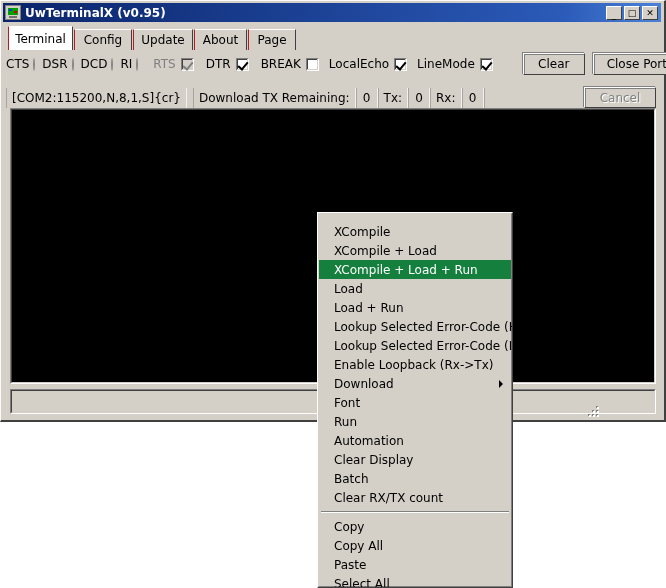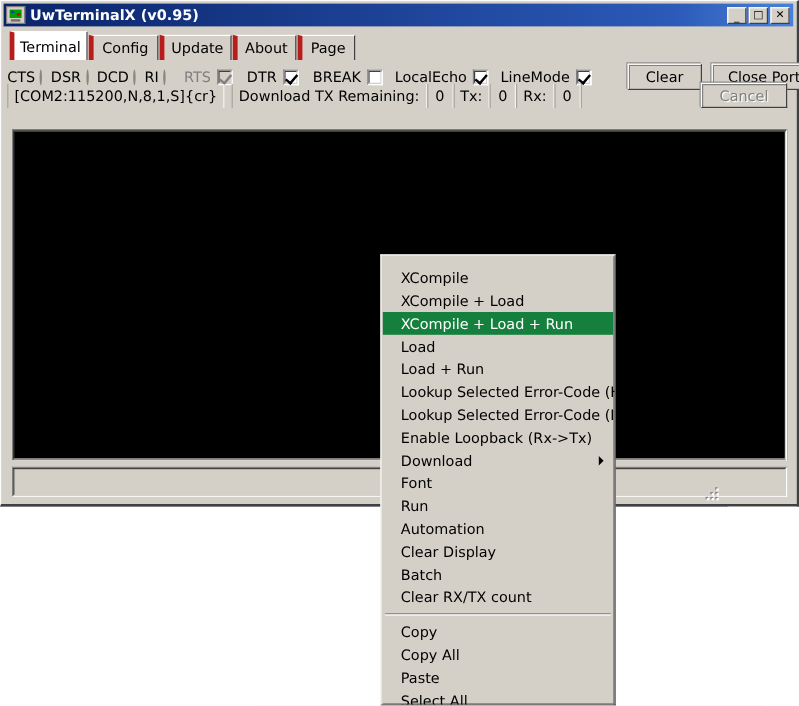--- a/index.html
+++ b/index.html
@@ -76,21 +76,21 @@
   }
   .tbtn.min span { line-height: 17px; }
 
   
   .tabstrip {
     position:absolute; left:8px; top:26px; width:650px; height:24px;
   }
   .tab {
     position:absolute; top:3px; height:21px;
     background:#d4d0c8;
-    border-top:1px solid #ffffff; border-left:4px solid #b91c1c;
+    border-top:1px solid #ffffff; border-left:1px solid #b91c1c;
     border-right:1px solid #404040;
     font-size:12px; color:#000;
     display:flex; align-items:center; justify-content:center;
     font-family:"DejaVu Sans","Liberation Sans",sans-serif;
     cursor:default;
   }
   .tab.active {
     top:0; height:24px; background:#ffffff;
     border-bottom:none; z-index:3;
   }
@@ -124,21 +124,21 @@
     border-top:1px solid #ffffff; border-left:1px solid #ffffff;
     border-right:1px solid #404040; border-bottom:1px solid #404040;
     box-shadow: 1px 1px 0 #808080 inset, -1px -1px 0 #808080;
     display:flex; align-items:center; justify-content:center;
     font-family:"DejaVu Sans","Liberation Sans",sans-serif; cursor:default;
   }
   .btn.dis { color:#808080; text-shadow: 1px 1px 0 #ffffff; }
 
   
   .statusrow {
-    position:absolute; left:6px; top:69px; width:654px; height:22px;
+    position:absolute; left:6px; top:87px; width:654px; height:22px;
     display:flex; align-items:center; font-size:12px;
   }
   .field {
     height:20px; display:flex; align-items:center; padding:0 5px;
     border-left:1px solid #a8a4a0; border-right:1px solid #f4f2f0;
     font-size:12px; color:#000; white-space:nowrap;
     font-family:"DejaVu Sans","Liberation Sans",sans-serif;
   }
   .field.num { justify-content:center; min-width:22px; }
 

